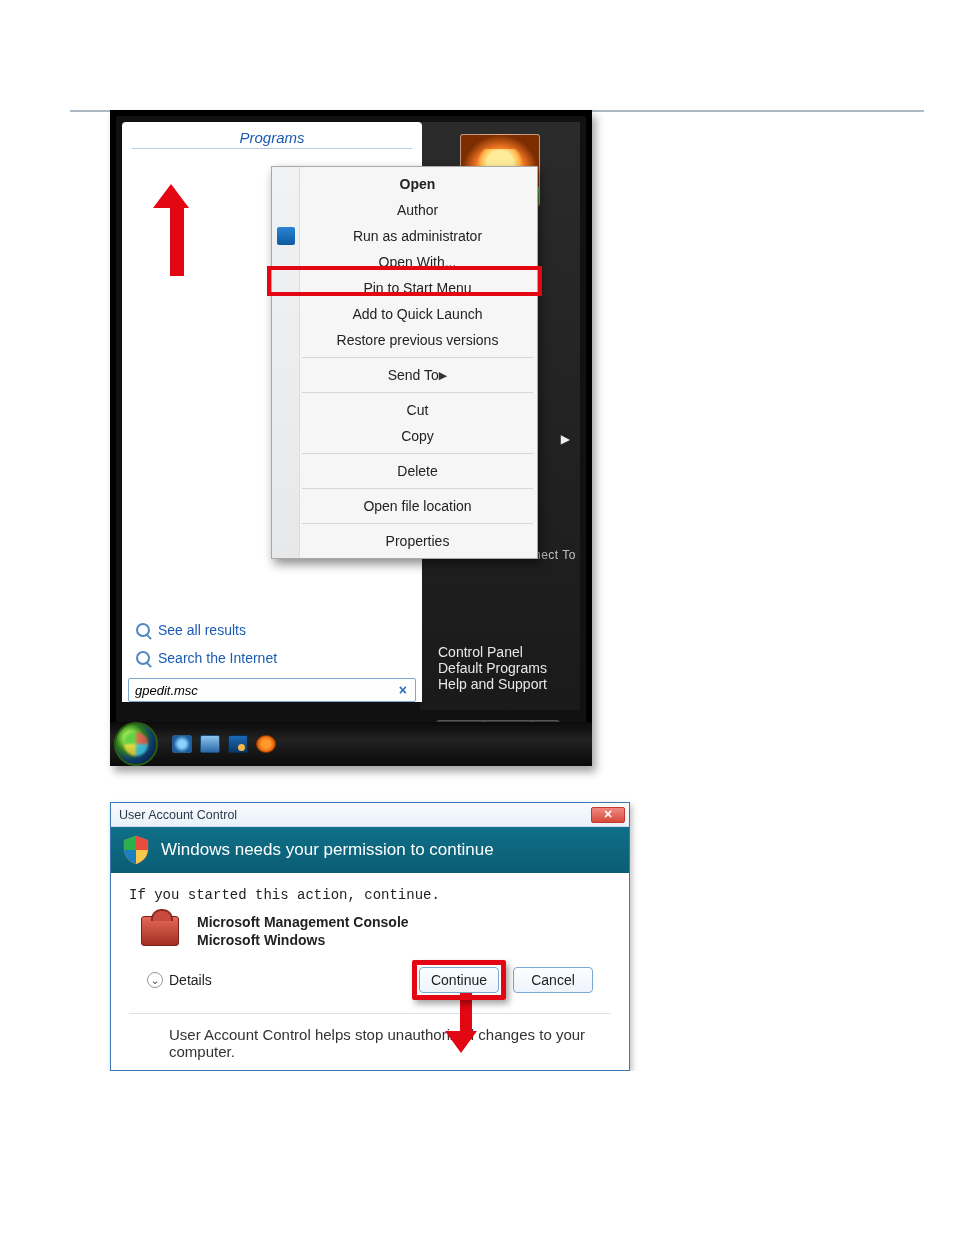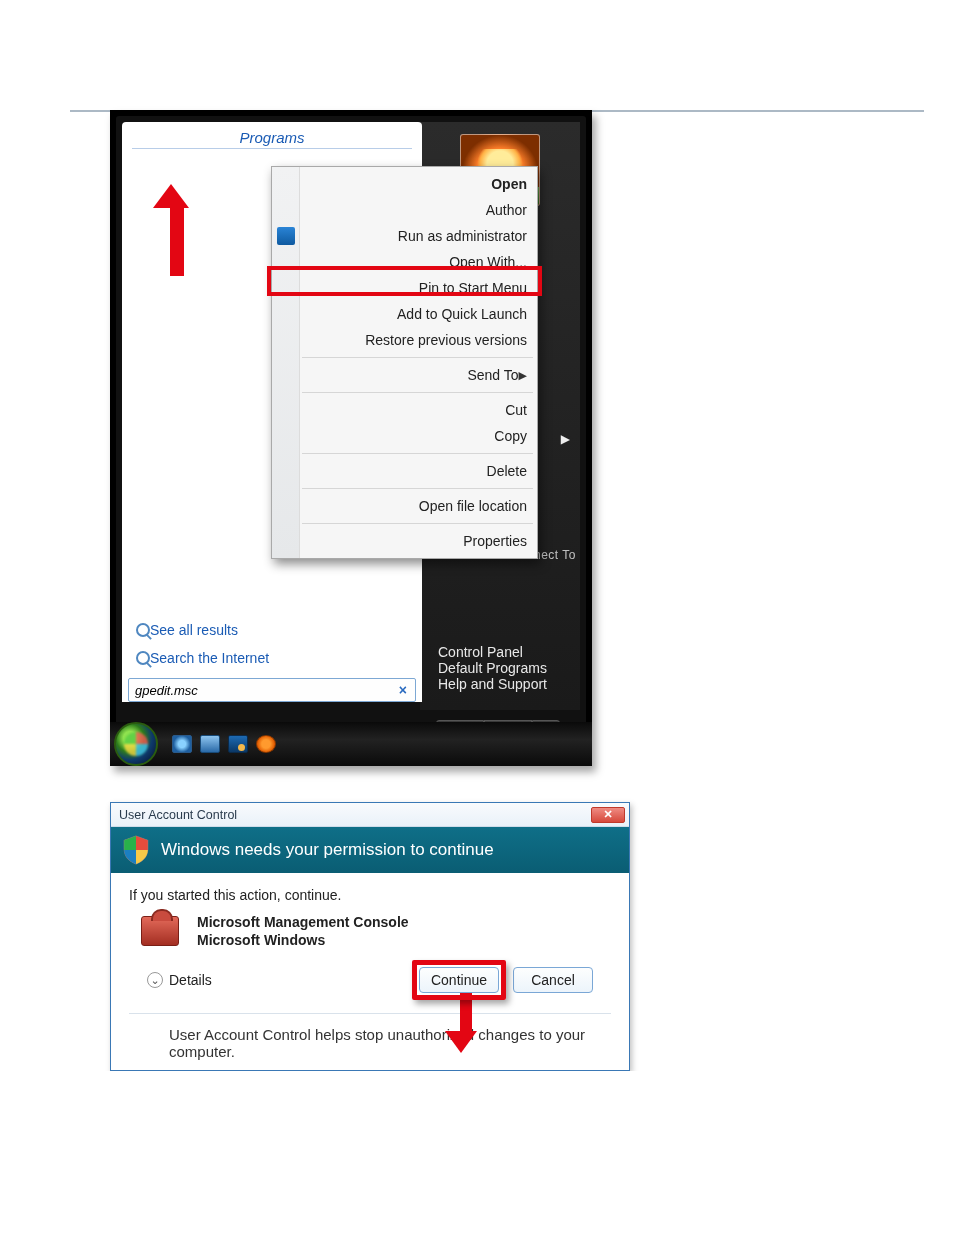--- a/index.html
+++ b/index.html
@@ -12,21 +12,21 @@
   .left-col { position:absolute; left:6px; top:6px; width:300px; height:580px; background:#fff; border-top-left-radius:4px; border-top-right-radius:4px; display:flex; flex-direction:column; }
   .programs-header { color:#1a5bb4; font-style:italic; font-size:15px; padding:7px 12px 2px;text-align:center; }
   .programs-divider { height:1px; background:#b8cde8; margin:0 10px 2px; }
   .result-row { display:flex; align-items:center; gap:6px; padding:3px 10px; margin:0 4px; background:linear-gradient(#e8f2fd,#d8eafe); border:1px solid #9ec9f0; border-radius:2px; }
   .result-icon { width:16px; height:16px; }
   .result-label { font-size:14px; color:#222; }
   .arrow-up { position:absolute; left:42px; top:62px; }
   .arrow-up .stem { width:14px; height:68px; background:#e30613; margin:0 auto; }
   .arrow-up .head { width:0; height:0; border-left:18px solid transparent; border-right:18px solid transparent; border-bottom:24px solid #e30613; margin-left:-11px;}
   .spacer { flex:1; }
-  .see-row { display:flex; align-items:center; padding:6px 14px; font-size:14px; }
+  .see-row { display:flex; align-items:center; gap:8px; padding:6px 14px; font-size:14px; }
   .see-row .mag { width:14px; height:14px; border:2px solid #4f87c0; border-radius:50%; position:relative; }
   .see-row .mag::after { content:""; position:absolute; width:6px; height:2px; background:#4f87c0; bottom:-3px; right:-4px; transform:rotate(45deg); }
   .see-row .lnk { color:#1a5bb4; }
   .search-bar { margin:6px 6px 0; display:flex; align-items:center; border:1px solid #7da8d4; border-radius:2px; height:24px; background:#fefefe; position:relative; }
   .search-bar input { border:0; outline:0; font-style:italic; font-size:13px; padding:0 6px; flex:1; background:transparent; }
   .search-clear { color:#2a6bc0; font-weight:bold; padding:0 8px; cursor:pointer; font-size:14px; }
   
   .right-col { position:absolute; right:6px; top:6px; bottom:50px; width:160px; background:linear-gradient(#2b2b2b,#1a1a1a); color:#e8e8e8; font-size:14px; }
   .avatar { width:80px; height:72px; margin:12px auto 0; border:1px solid rgba(255,255,255,.5); border-radius:3px; background:radial-gradient(circle at 50% 55%, #ffb347 0 30%, #ff7f2a 45%, #7d2e00 70%); position:relative; overflow:hidden; }
   .avatar::before{ content:""; position:absolute; inset:14px 10px 26px 10px; background:radial-gradient(circle, #ffec9a 0 40%, #ffb347 60%, transparent 70%);}  
@@ -50,38 +50,38 @@
   .ql span { width:20px; height:18px; border-radius:2px; }
   .ql .ie { background:radial-gradient(circle,#89d1ff 30%,#1e5fa0 70%); border:1px solid #2a5a8a;}
   .ql .desk { background:linear-gradient(#8ec5f0,#2a6aa8); border:1px solid #184a78;}
   .ql .paint { background:linear-gradient(#1d6ab3,#0b3866); border:1px solid #0b2a4a; position:relative;}
   .ql .paint::after{content:"";position:absolute;right:2px;bottom:1px;width:7px;height:7px;background:#f5b84a;border-radius:50%;}
   .ql .ff { background:radial-gradient(circle,#ff9a2e 35%,#e25c00 70%); border:1px solid #8a3900; border-radius:50%;}
   
   .ctx { position:absolute; left:155px; top:50px; width:267px; background:#f6f6f6; border:1px solid #a9a9a9; box-shadow:3px 5px 10px rgba(0,0,0,.45); font-size:14px; }
   .ctx .gutter { position:absolute; left:0; top:0; bottom:0; width:28px; background:linear-gradient(#f1f2f3,#e6e8ea); border-right:1px solid #dcdcdc;}
   .ctx-items { position:relative; padding:4px 0; }
-  .ctx-item { position:relative; padding:5px 10px 5px 36px; color:#222; display:flex; align-items:center; justify-content:flex-end; }
+  .ctx-item { position:relative; padding:5px 10px 5px 36px; color:#222; display:flex; align-items:center; justify-content:center; }
   .ctx-item.bold { font-weight:600; }
   .ctx-item .subarrow { font-size:11px; color:#333; }
   .ctx-sep { height:1px; background:#d6d6d6; margin:4px 4px 4px 30px; }
   .ctx-highlight { position:absolute; left:-5px; right:-5px; top:99px; height:30px; border:4px solid #e30613; pointer-events:none; }
   .ctx-admin-ico { position:absolute; left:5px; width:18px; height:18px; background:linear-gradient(#2a84d6,#0f5aa0); border-radius:2px;}
   
   .connect-label { position:absolute; right:10px; top:432px; color:#e8e8e8; font-size:12px; letter-spacing:.5px; opacity:.8; }
   
   .uac-wrap { width:520px; margin-top:36px; border:1px solid #3a78b5; background:#fff; box-shadow:2px 3px 6px rgba(0,0,0,.25); }
   .uac-titlebar { display:flex; align-items:center; justify-content:space-between; background:linear-gradient(#f9fbfd,#e9f1f9); height:24px; padding:0 4px 0 8px; font-size:12.5px; color:#2a3b4d; border-bottom:1px solid #cfdcea;}
   .uac-close { width:34px; height:16px; border:1px solid #c0392b; border-radius:2px; background:linear-gradient(#ef8b82,#d6493c); color:#fff; font-size:11px; display:flex; align-items:center; justify-content:center; font-weight:bold;}
   .uac-banner { display:flex; align-items:center; gap:12px; background:linear-gradient(#0f6f88,#0a5d73); color:#fff; padding:8px 12px; }
   .shield { width:26px; height:30px; position:relative; }
   .shield svg { width:100%; height:100%; }
   .uac-banner-text { font-size:17px; }
   .uac-body { padding:14px 18px 10px; font-size:14px; color:#222; }
-  .uac-body .started { margin-bottom:10px; }
+  .uac-body .started { margin-bottom:10px;font-family:Liberation Mono, monospace; }
   .uac-app { display:flex; gap:18px; align-items:center; margin:6px 0 18px 12px; }
   .tool-ico { width:38px; height:30px; background:linear-gradient(#e36a5a,#a32e22); border:1px solid #7a1f16; border-radius:3px; position:relative;}
   .tool-ico::before{content:"";position:absolute;top:-8px;left:9px;width:18px;height:10px;border:2px solid #8a2a20;border-bottom:0;border-radius:10px 10px 0 0;background:#c94b3e;}
   .uac-app .lines div { line-height:1.3;font-weight:bold; }
   .uac-actions { display:flex; align-items:center; justify-content:space-between; padding:0 18px 4px; }
   .details-link { display:flex; align-items:center; gap:6px; font-size:14px; }
   .chev { width:16px;height:16px;border:1px solid #999;border-radius:50%;display:flex;align-items:center;justify-content:center;font-size:11px;color:#555;}
   .btns { display:flex; gap:14px; position:relative; }
   .uac-btn { width:80px; height:26px; font-size:14px; background:linear-gradient(#fdfefe,#ecf4fb); border:1px solid #7aa7d6; border-radius:4px; display:flex; align-items:center; justify-content:center; }
   .cont-box { position:relative; }

